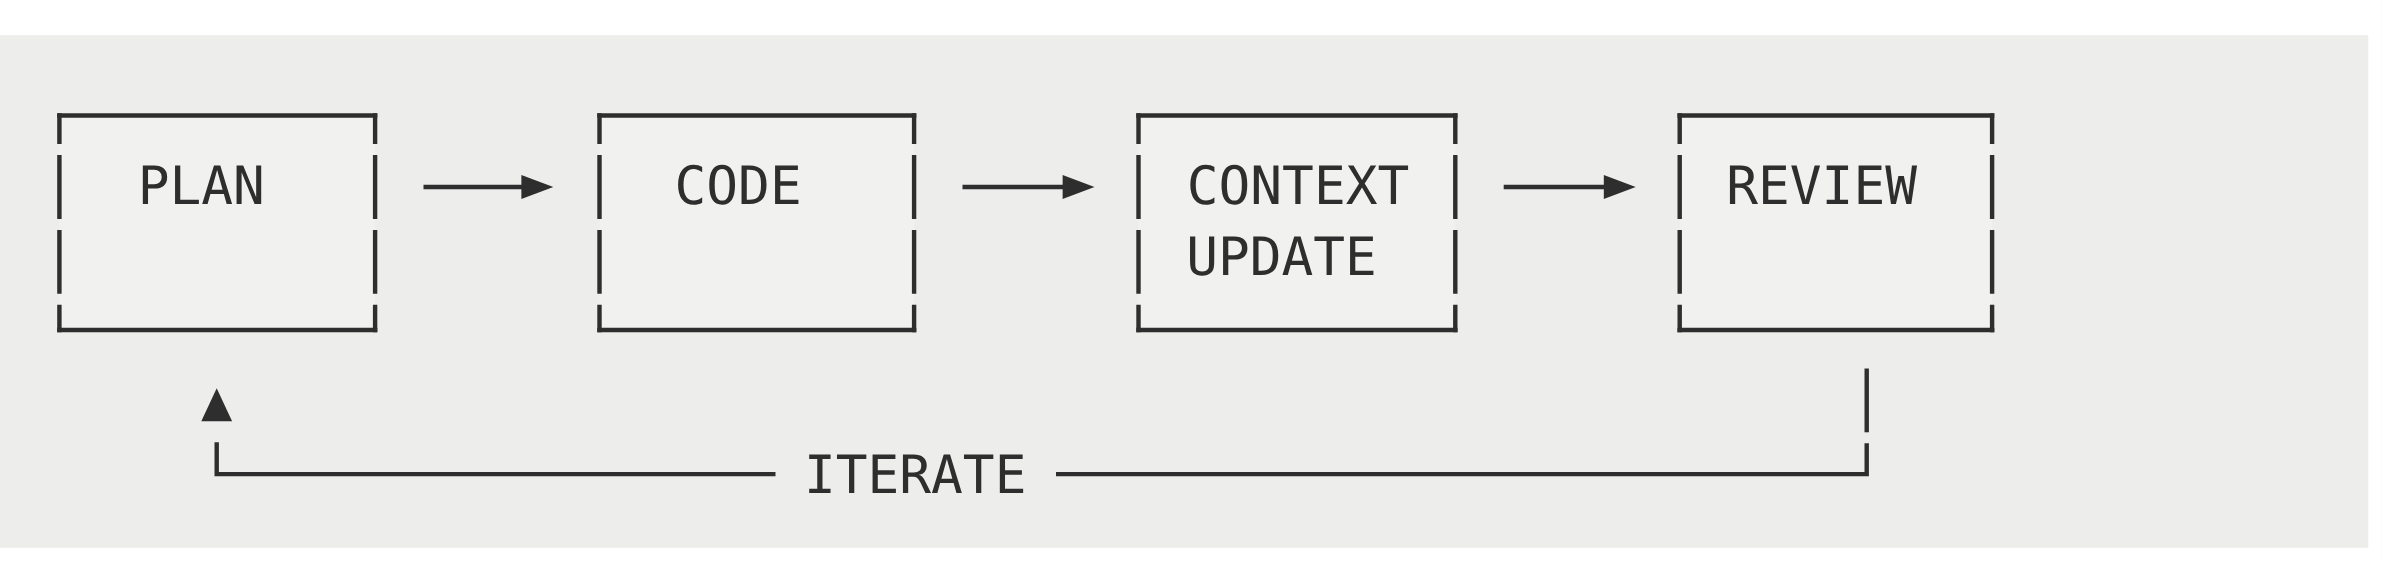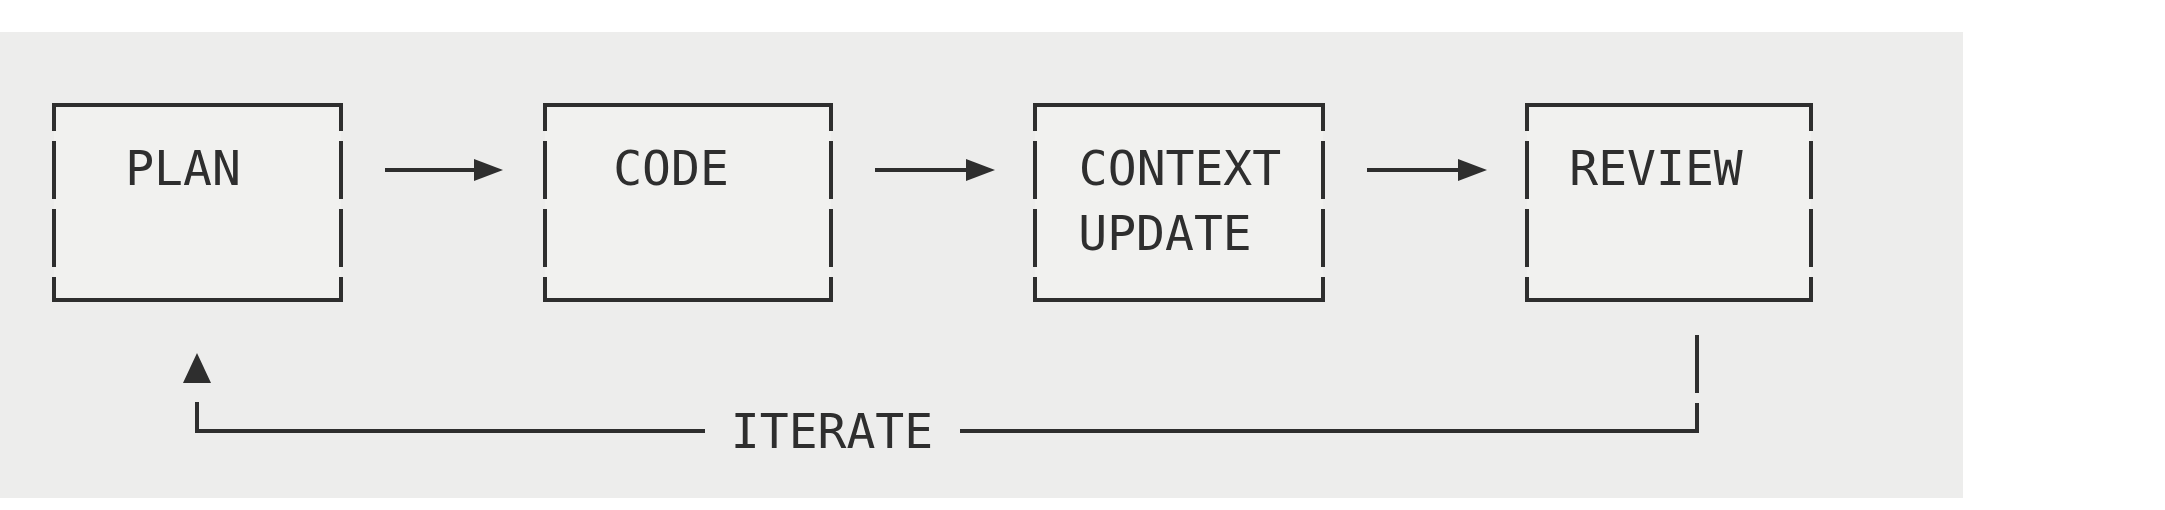--- a/index.html
+++ b/index.html
@@ -5,21 +5,21 @@
   :root {
     --page: #ffffff;
     --panel: #ededec;
     --box-fill: #f1f1ef;
     --ink: #2e2e2e;
   }
   * { margin: 0; padding: 0; box-sizing: border-box; }
   html, body { background: var(--page); }
   .stage {
     position: relative;
-    width: 1963px;
+    width: 2165px;
     height: 510px;
     background: var(--page);
     overflow: hidden;
     font-family: "DejaVu Sans Mono", "Liberation Mono", monospace;
   }
   .stage > svg { position: absolute; inset: 0; display: block; }
   text {
     font-family: "DejaVu Sans Mono", "Liberation Mono", monospace;
     font-size: 48px;
     fill: var(--ink);

